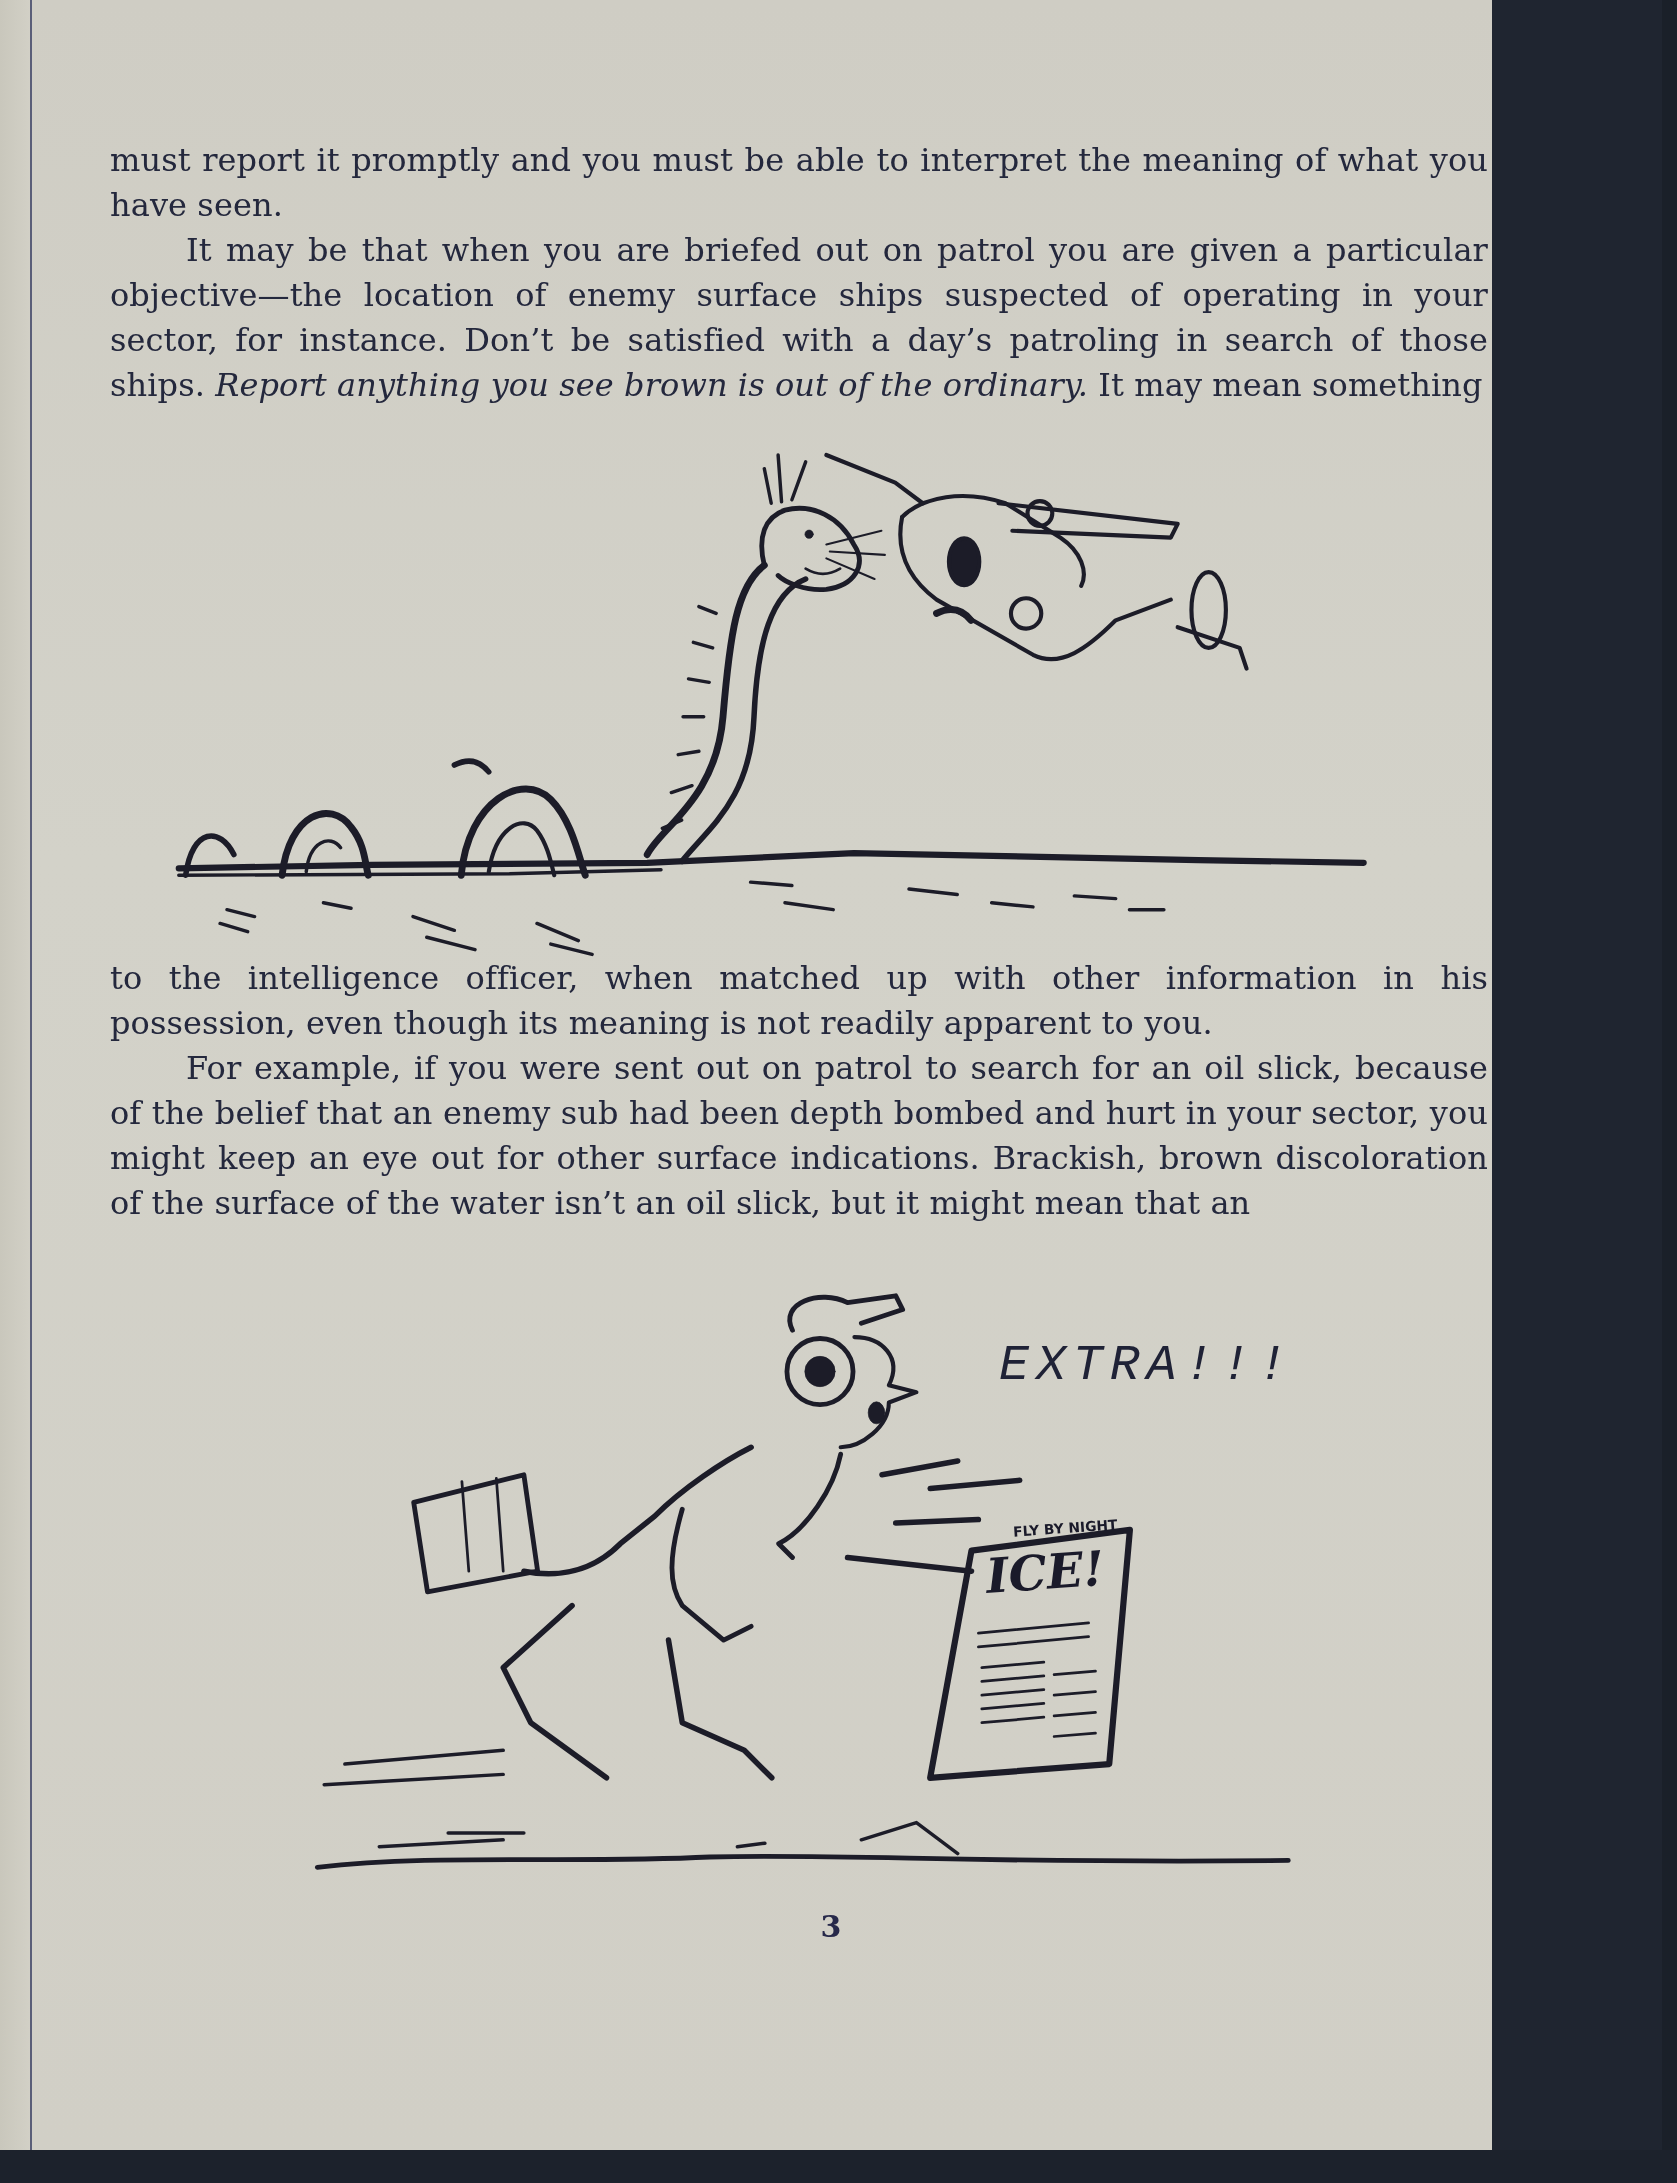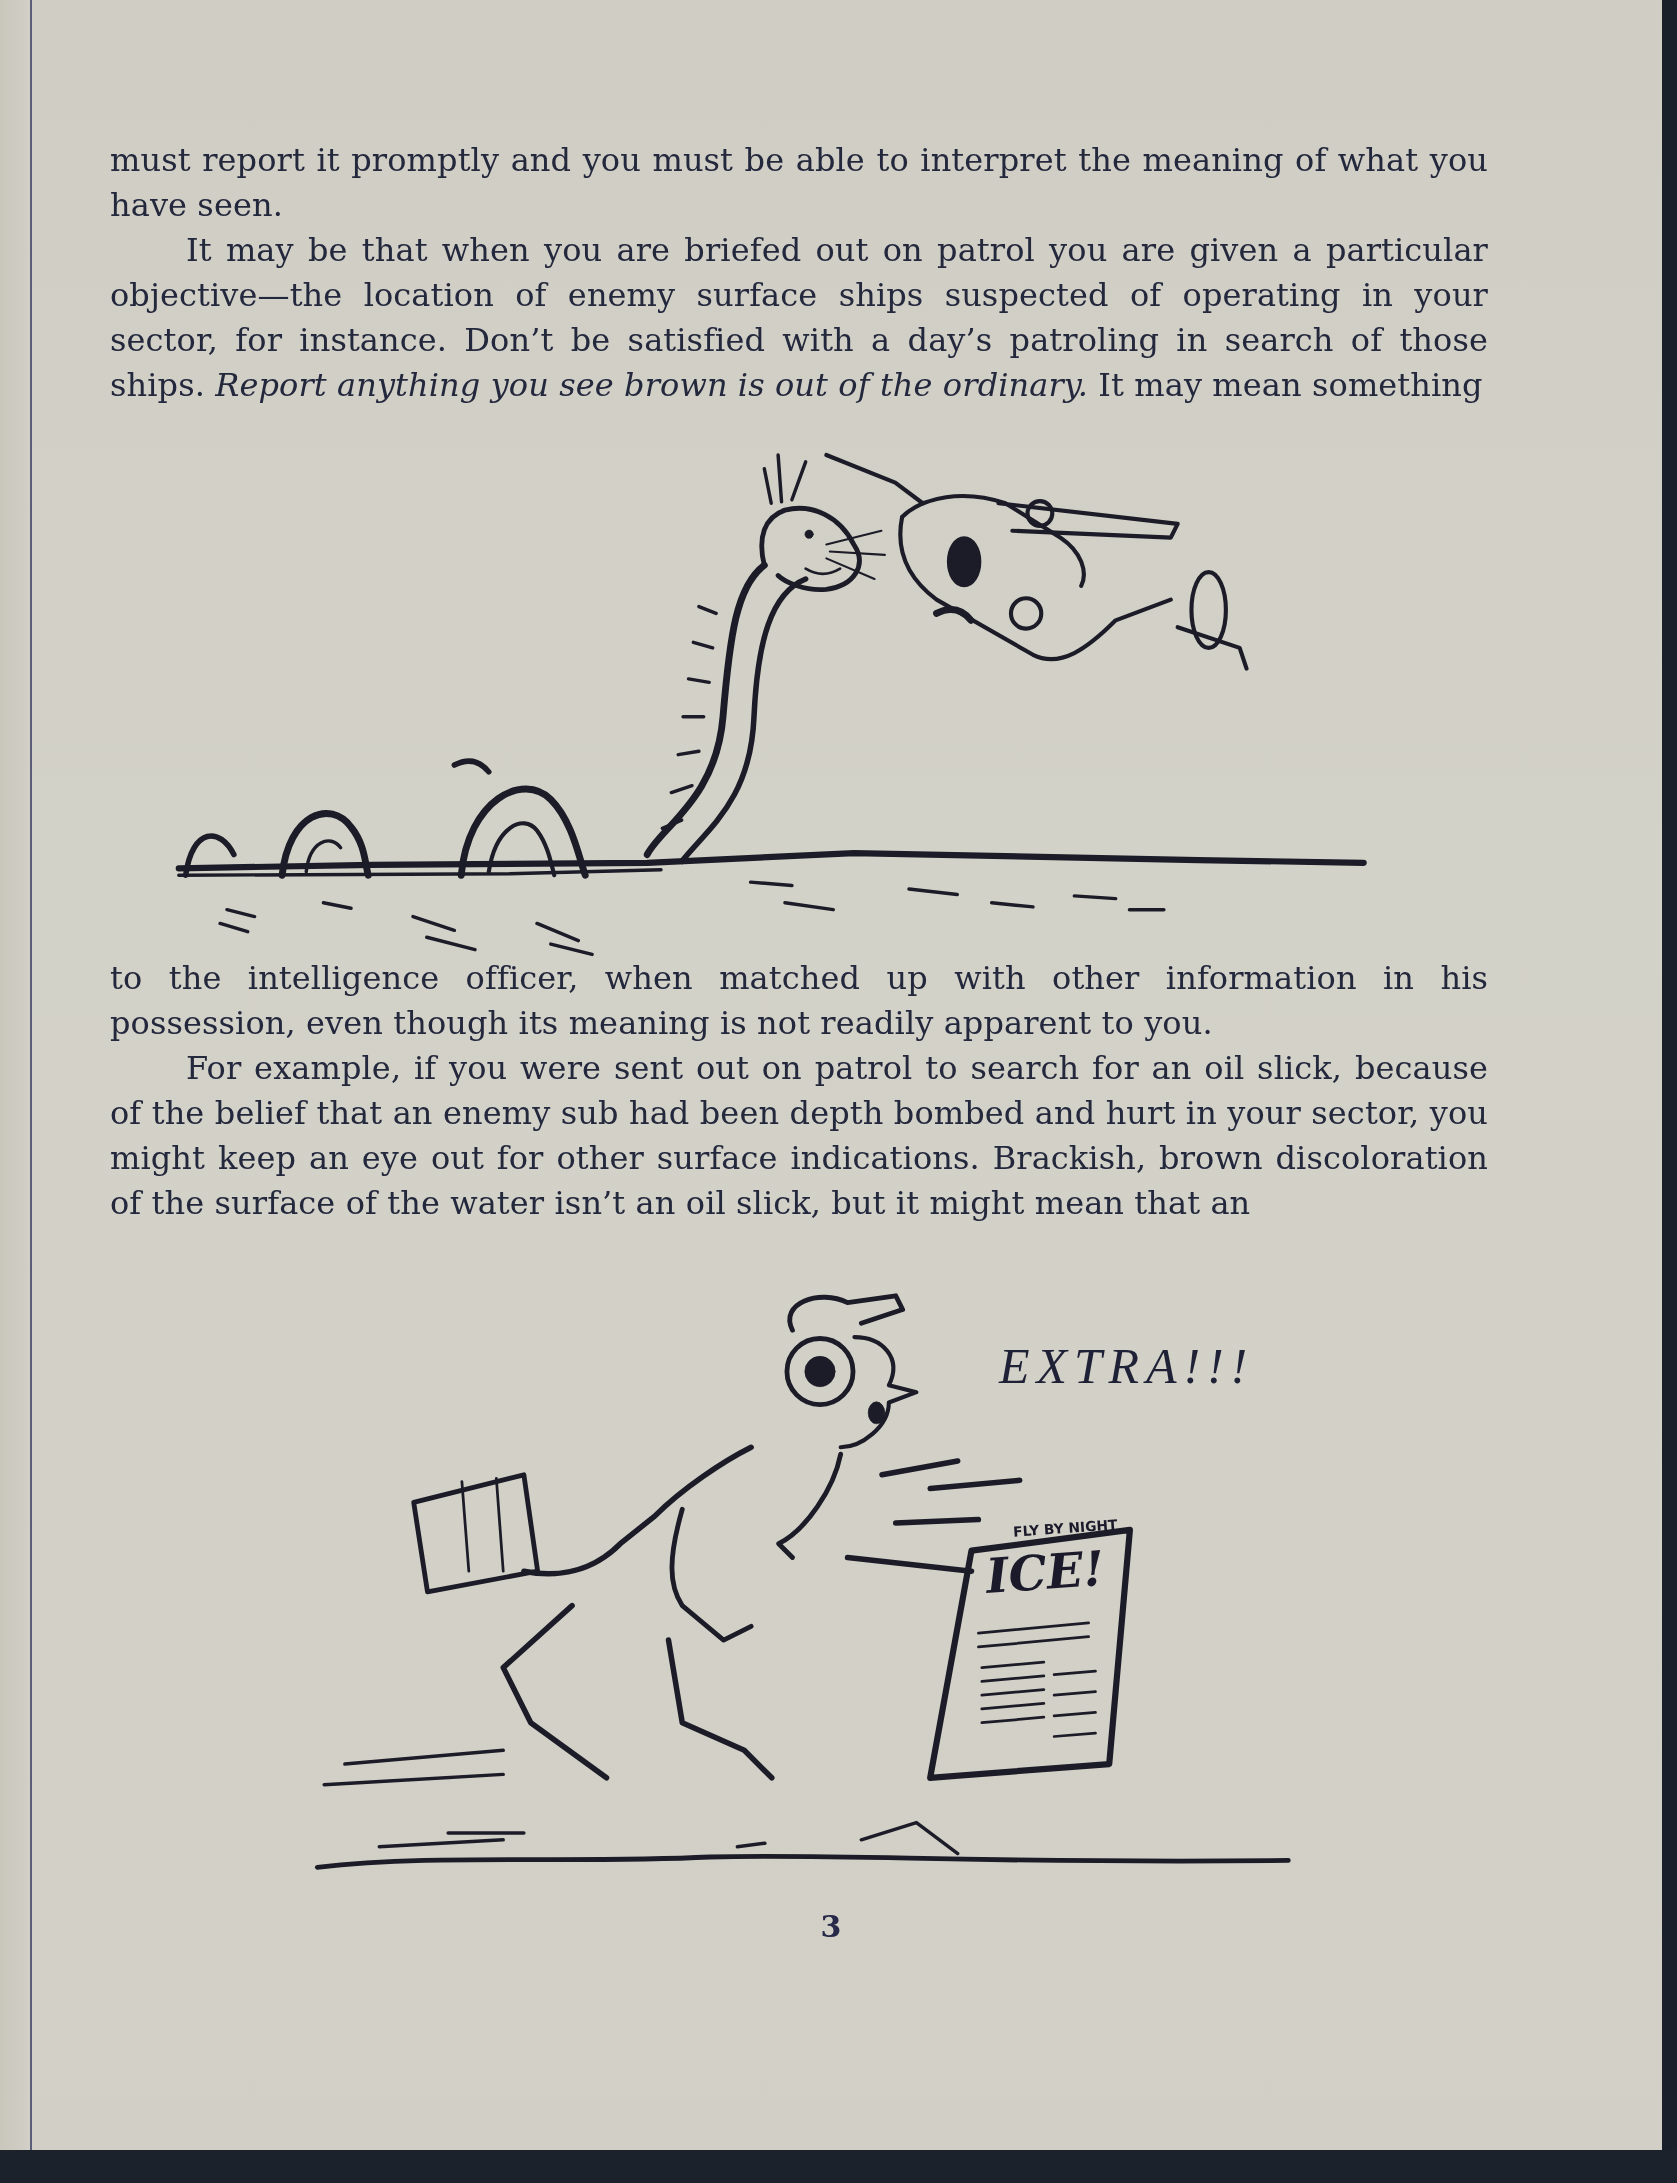--- a/index.html
+++ b/index.html
@@ -3,21 +3,21 @@
 <meta charset="utf-8">
 <style>
   html, body { margin: 0; padding: 0; }
   body {
     width: 1677px; height: 2183px; overflow: hidden;
     background: #1f2530;
     font-family: "DejaVu Serif", "Liberation Serif", serif;
   }
   .page {
     position: absolute; left: 0; top: 0;
-    width: 1662px; height: 2150px;
+    width: 1492px; height: 2150px;
     background: linear-gradient(180deg, #cfcdc4 0%, #d3d2c9 40%, #d1cfc6 100%);
     overflow: hidden;
   }
   .gutter {
     position: absolute; left: 0; top: 0; width: 30px; height: 2150px;
     background: linear-gradient(90deg, #c9c7bc 0%, #d2d0c6 100%);
     border-right: 2.1px solid #5a5e78;
   }
   .bottom-edge {
     position: absolute; left: 0; top: 2150px; width: 1677px; height: 33px;
@@ -44,21 +44,21 @@
     position: absolute;
   }
   #illus-serpent { left: 165px; top: 441px; width: 1240px; height: 524px; }
   #illus-newsboy { left: 296px; top: 1282px; width: 1048px; height: 606px; }
   .page-number {
     position: absolute; left: 0; width: 1662px; top: 1909px;
     text-align: center; font-size: 30px; color: #27294a; font-weight: bold;
   }
   .extra-caption {
     position: absolute; left: 999px; top: 1337px;
-    font-family: Liberation Serif, serif; font-size: 50px; font-style: italic;
+    font-family: Liberation Mono, monospace; font-size: 50px; font-style: italic;
     color: #1f2236; letter-spacing: 6.9px;
   }
   .paper-headline {
     position: absolute; left: 986px; top: 1544px;
     font-family: "DejaVu Serif", serif; font-weight: bold; font-style: italic;
     font-size: 48px; color: #1a1a2a; transform: rotate(-4deg);
   }
   .paper-masthead {
     position: absolute; left: 1013px; top: 1520px;
     font-family: "DejaVu Sans", sans-serif; font-weight: bold; font-size: 13.8px;

